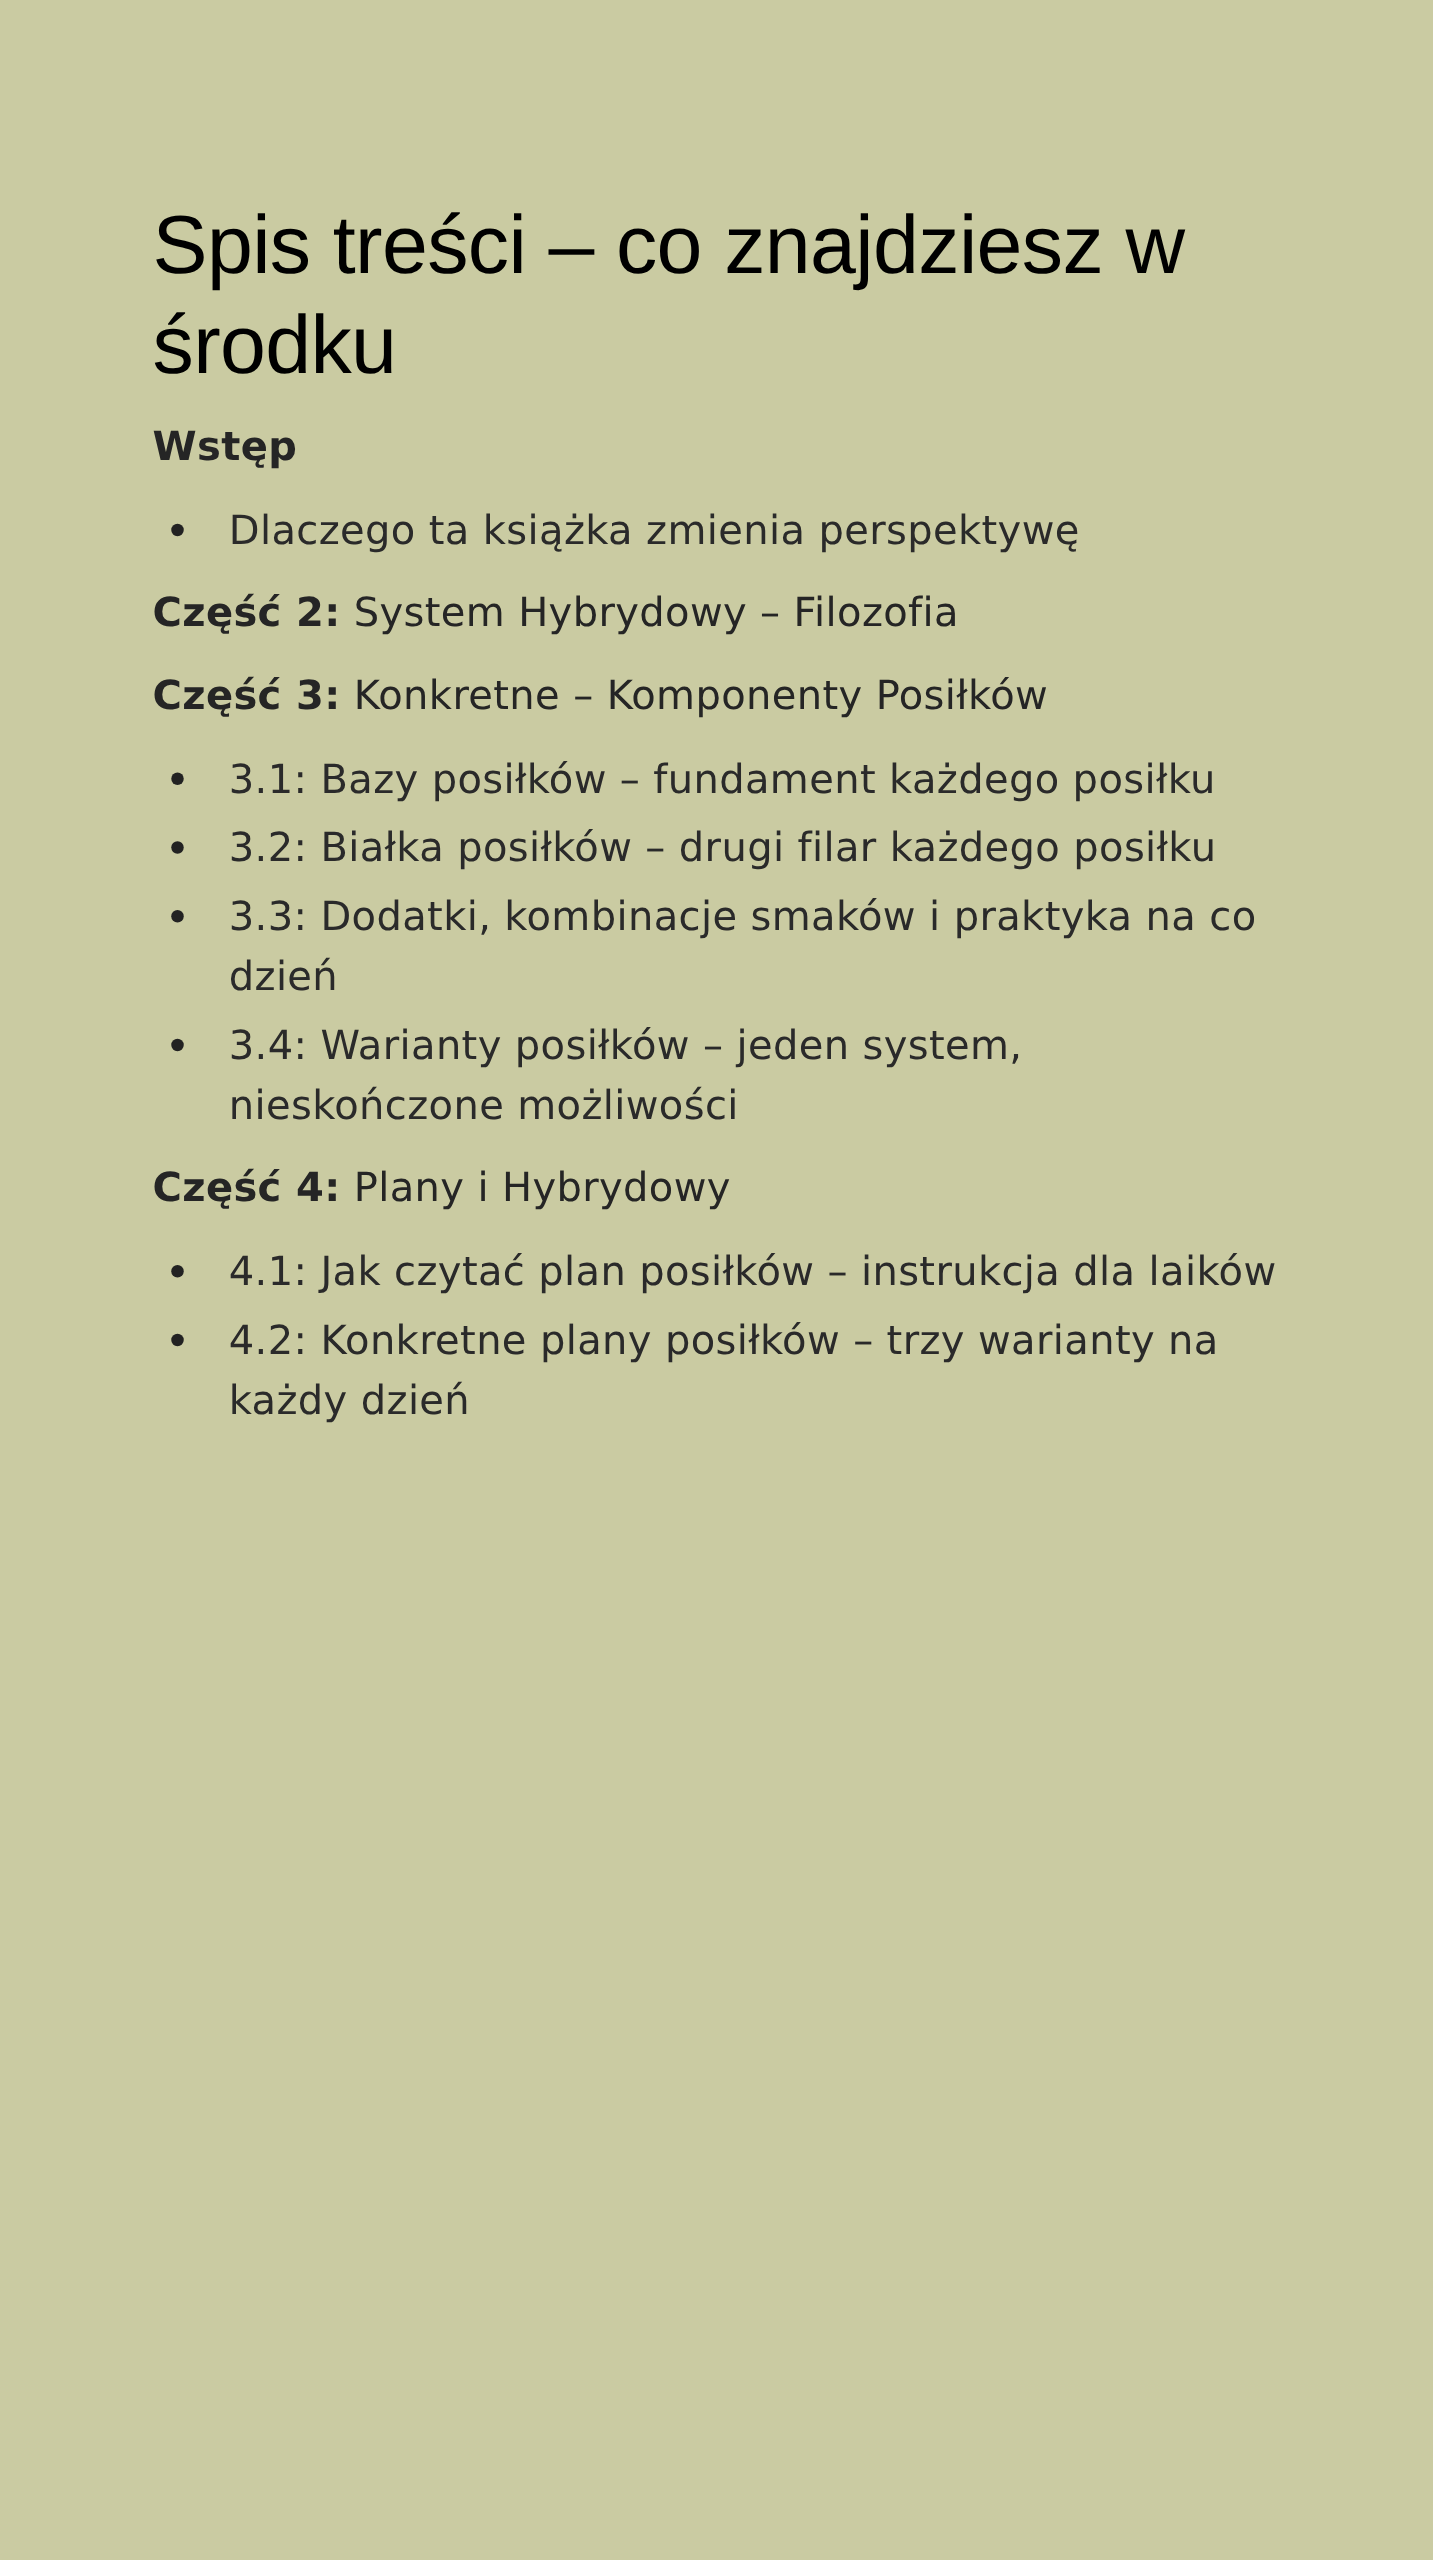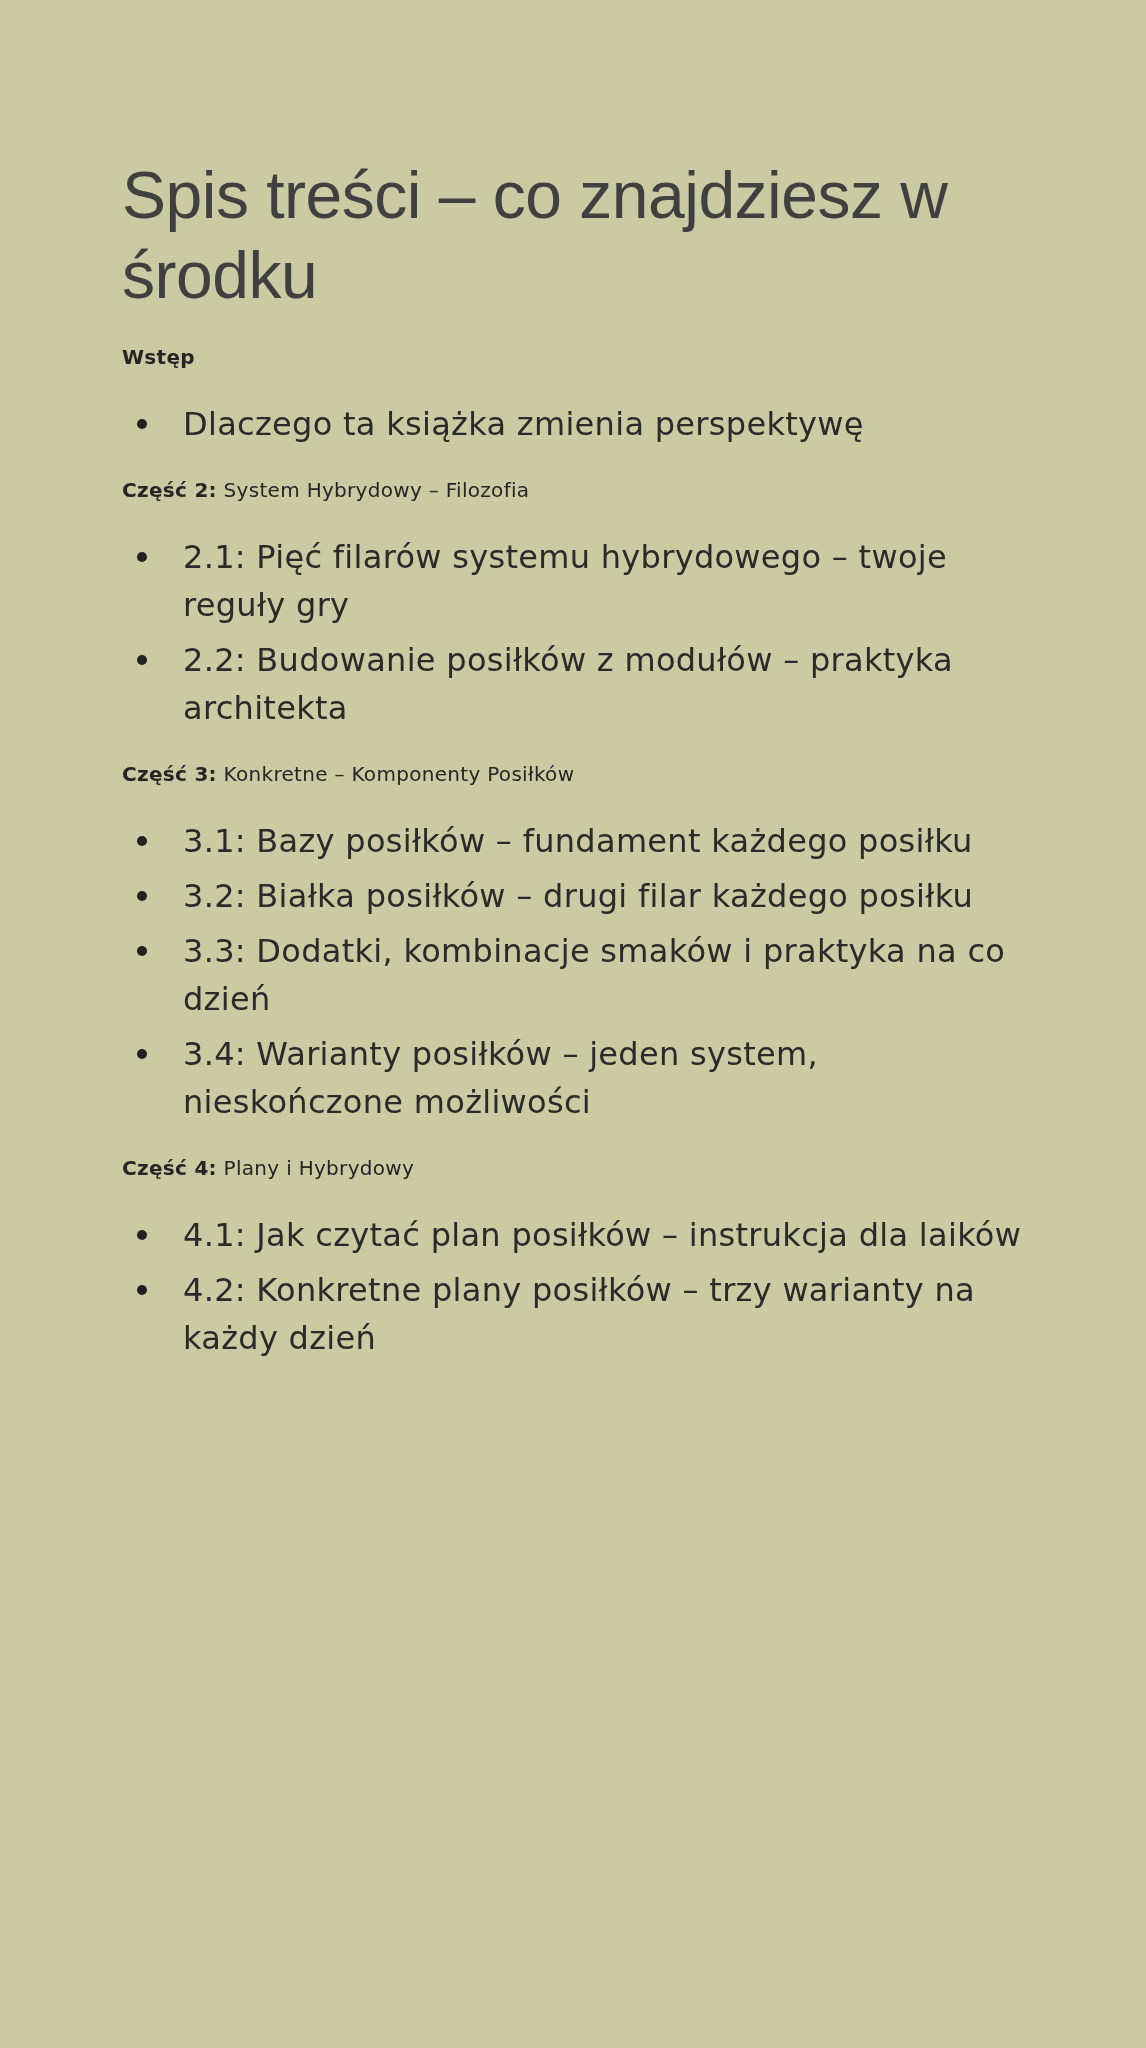--- a/index.html
+++ b/index.html
@@ -19,26 +19,26 @@
       padding: 155px 0 0 122px;
       width: 920px;
       box-sizing: content-box;
     }
     .title {
       margin: 0;
       font-family: "Liberation Sans", "DejaVu Sans", sans-serif;
       font-weight: 400;
       font-size: 66px;
       line-height: 80px;
-      color: #404040;
+      color: #000000;
       letter-spacing: -0.5px;
     }
     .section-heading {
       margin: 0;
-      font-size: 20px;
+      font-size: 32px;
       line-height: 48px;
       font-weight: 400;
       letter-spacing: 0.3px;
       color: #252525;
     }
     .section-heading .label {
       font-weight: 700;
     }
     .intro-heading {
       margin-top: 30px;
@@ -97,30 +97,20 @@
   </div>
 
   <div class="block">
   </div>
 
   <div class="block">
     <h2 class="section-heading">
       <span class="label">Część 2:</span>
       <span>System Hybrydowy – Filozofia</span>
     </h2>
-    <ul class="toc-list list-wrap">
-      <li>
-        <span class="bullet"></span>
-        <span class="text">2.1: Pięć filarów systemu hybrydowego – twoje reguły gry</span>
-      </li>
-      <li>
-        <span class="bullet"></span>
-        <span class="text">2.2: Budowanie posiłków z modułów – praktyka architekta</span>
-      </li>
-    </ul>
   </div>
 
   <div class="block">
     <h2 class="section-heading">
       <span class="label">Część 3:</span>
       <span>Konkretne – Komponenty Posiłków</span>
     </h2>
     <ul class="toc-list list-wrap">
       <li>
         <span class="bullet"></span>

